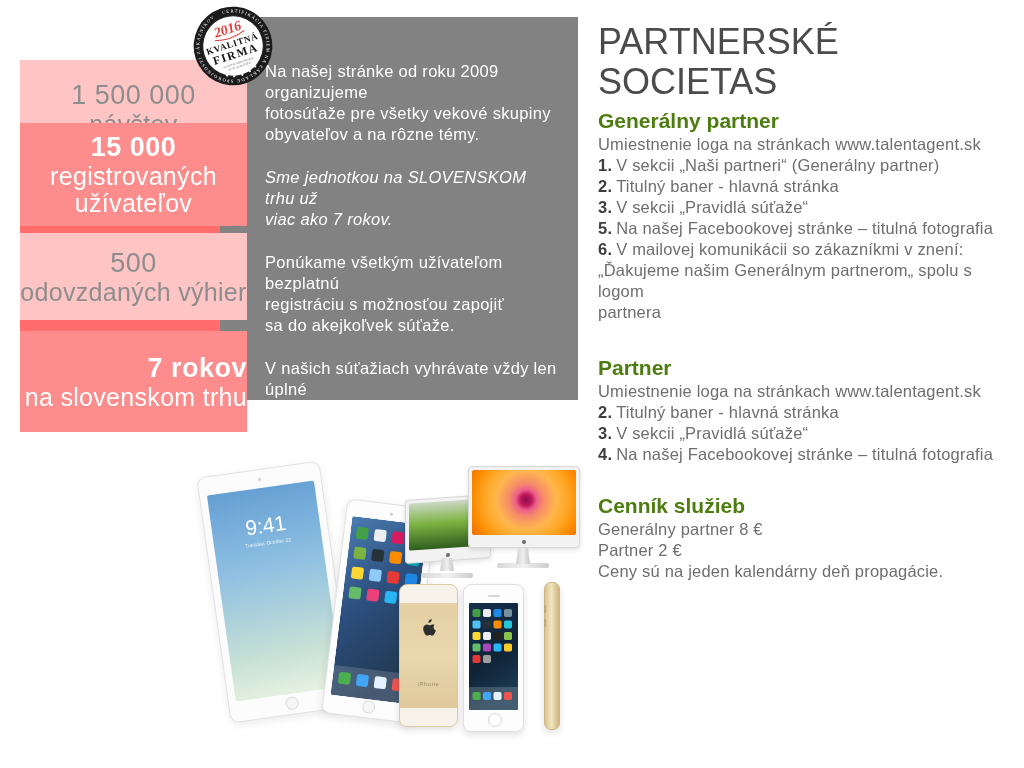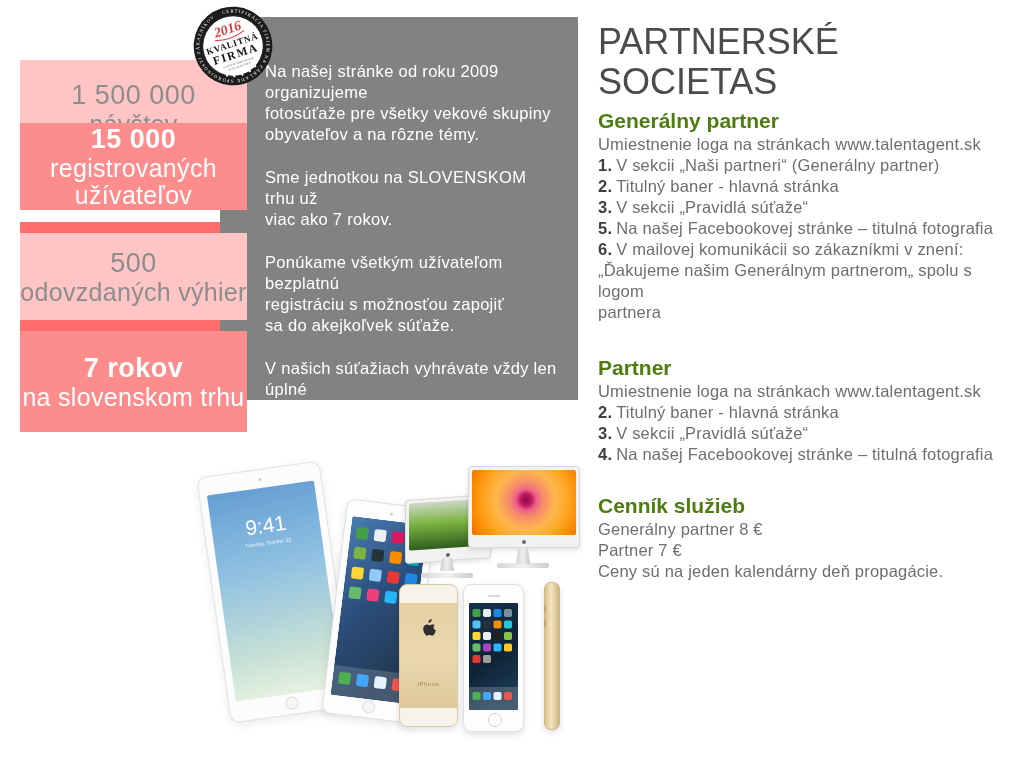--- a/index.html
+++ b/index.html
@@ -5,21 +5,21 @@
   html,body{margin:0;padding:0;background:#fff;}
   .slide{position:relative;width:1024px;height:768px;background:#ffffff;overflow:hidden;
          font-family:"Liberation Sans","DejaVu Sans",sans-serif;}
 
   
   .strip{position:absolute;left:20px;width:200px;background:#ff6d6d;z-index:1;}
   .graybox{position:absolute;left:220px;top:17px;width:358px;height:383px;background:#828282;z-index:2;}
   .graybox-inner{position:absolute;left:45px;top:44px;right:18px;color:#fff;
                  font-size:16.5px;line-height:21px;font-weight:300;letter-spacing:.3px;}
   .graybox-inner p{margin:0 0 22px;white-space:pre-line;}
-  .graybox-inner p.gap-big{}
+  .graybox-inner p.gap-big{font-style:italic;}
 
   .statbox{position:absolute;left:20px;width:227px;z-index:3;display:flex;flex-direction:column;
            align-items:center;justify-content:center;text-align:center;}
   .statbox.light{background:#ffc4c4;color:#8d8d8d;}
   .statbox.dark{background:#fd8c8c;color:#ffffff;}
   .stat-value{font-size:27px;letter-spacing:.5px;}
   .statbox.dark .stat-value{font-weight:700;}
   .stat-label{font-size:25px;line-height:27px;white-space:pre-line;letter-spacing:.3px;}
 
   
@@ -108,30 +108,30 @@
 sa do akejkoľvek súťaže.</p>
       <p>V našich súťažiach vyhrávate vždy len úplné
 nové produkty renomovaných značiek!</p>
     </div>
   </div>
 
   <div class="statbox light" style="top:15px;height:98px;margin-top:45px;">
     <div class="stat-value">1 500 000</div>
     <div class="stat-label">návštev</div>
   </div>
-  <div class="statbox dark" style="top:123px;height:87px;">
+  <div class="statbox dark" style="top:123px;height:103px;">
     <div class="stat-value">15 000</div>
     <div class="stat-label">registrovaných
 užívateľov</div>
   </div>
   <div class="statbox light" style="top:233px;height:87px;">
     <div class="stat-value">500</div>
     <div class="stat-label">odovzdaných výhier</div>
   </div>
-  <div class="statbox dark" style="top:331px;height:101px;">
+  <div class="statbox dark" style="top:331px;height:101px;align-items:flex-end;">
     <div class="stat-value">7 rokov</div>
     <div class="stat-label">na slovenskom trhu</div>
   </div>
 
   <div class="badge">
     <svg width="82" height="82" viewBox="0 0 100 100">
       <circle cx="50" cy="50" r="48" fill="#1b1b1b"></circle>
       <circle cx="50" cy="50" r="37" fill="#ffffff" stroke="#222222" stroke-width="1.5"></circle>
       <defs>
         <path id="ringArc" d="M 50,9 a 41,41 0 1,1 -0.01,0" fill="none"></path>
@@ -172,21 +172,21 @@
       <div class="sec-heading">Partner</div>
       <div class="body-line">Umiestnenie loga na stránkach www.talentagent.sk</div>
       <div class="body-line"><span class="num">2.</span><span>Titulný baner - hlavná stránka</span></div>
       <div class="body-line"><span class="num">3.</span><span>V sekcii „Pravidlá súťaže“</span></div>
       <div class="body-line"><span class="num">4.</span><span>Na našej Facebookovej stránke – titulná fotografia</span></div>
     </div>
 
     <div class="pricing-block">
       <div class="sec-heading">Cenník služieb</div>
       <div class="body-line">Generálny partner 8 €</div>
-      <div class="body-line">Partner 7 €</div>
+      <div class="body-line">Partner 2 €</div>
       <div class="body-line">Ceny sú na jeden kalendárny deň propagácie.</div>
     </div>
 
   </div>
 
   <div class="dev ipad-air">
     <div class="cam-dot"></div>
     <div class="screen">
       <div class="ipad-time">9:41</div>
       <div class="ipad-date">Tuesday, October 22</div>

